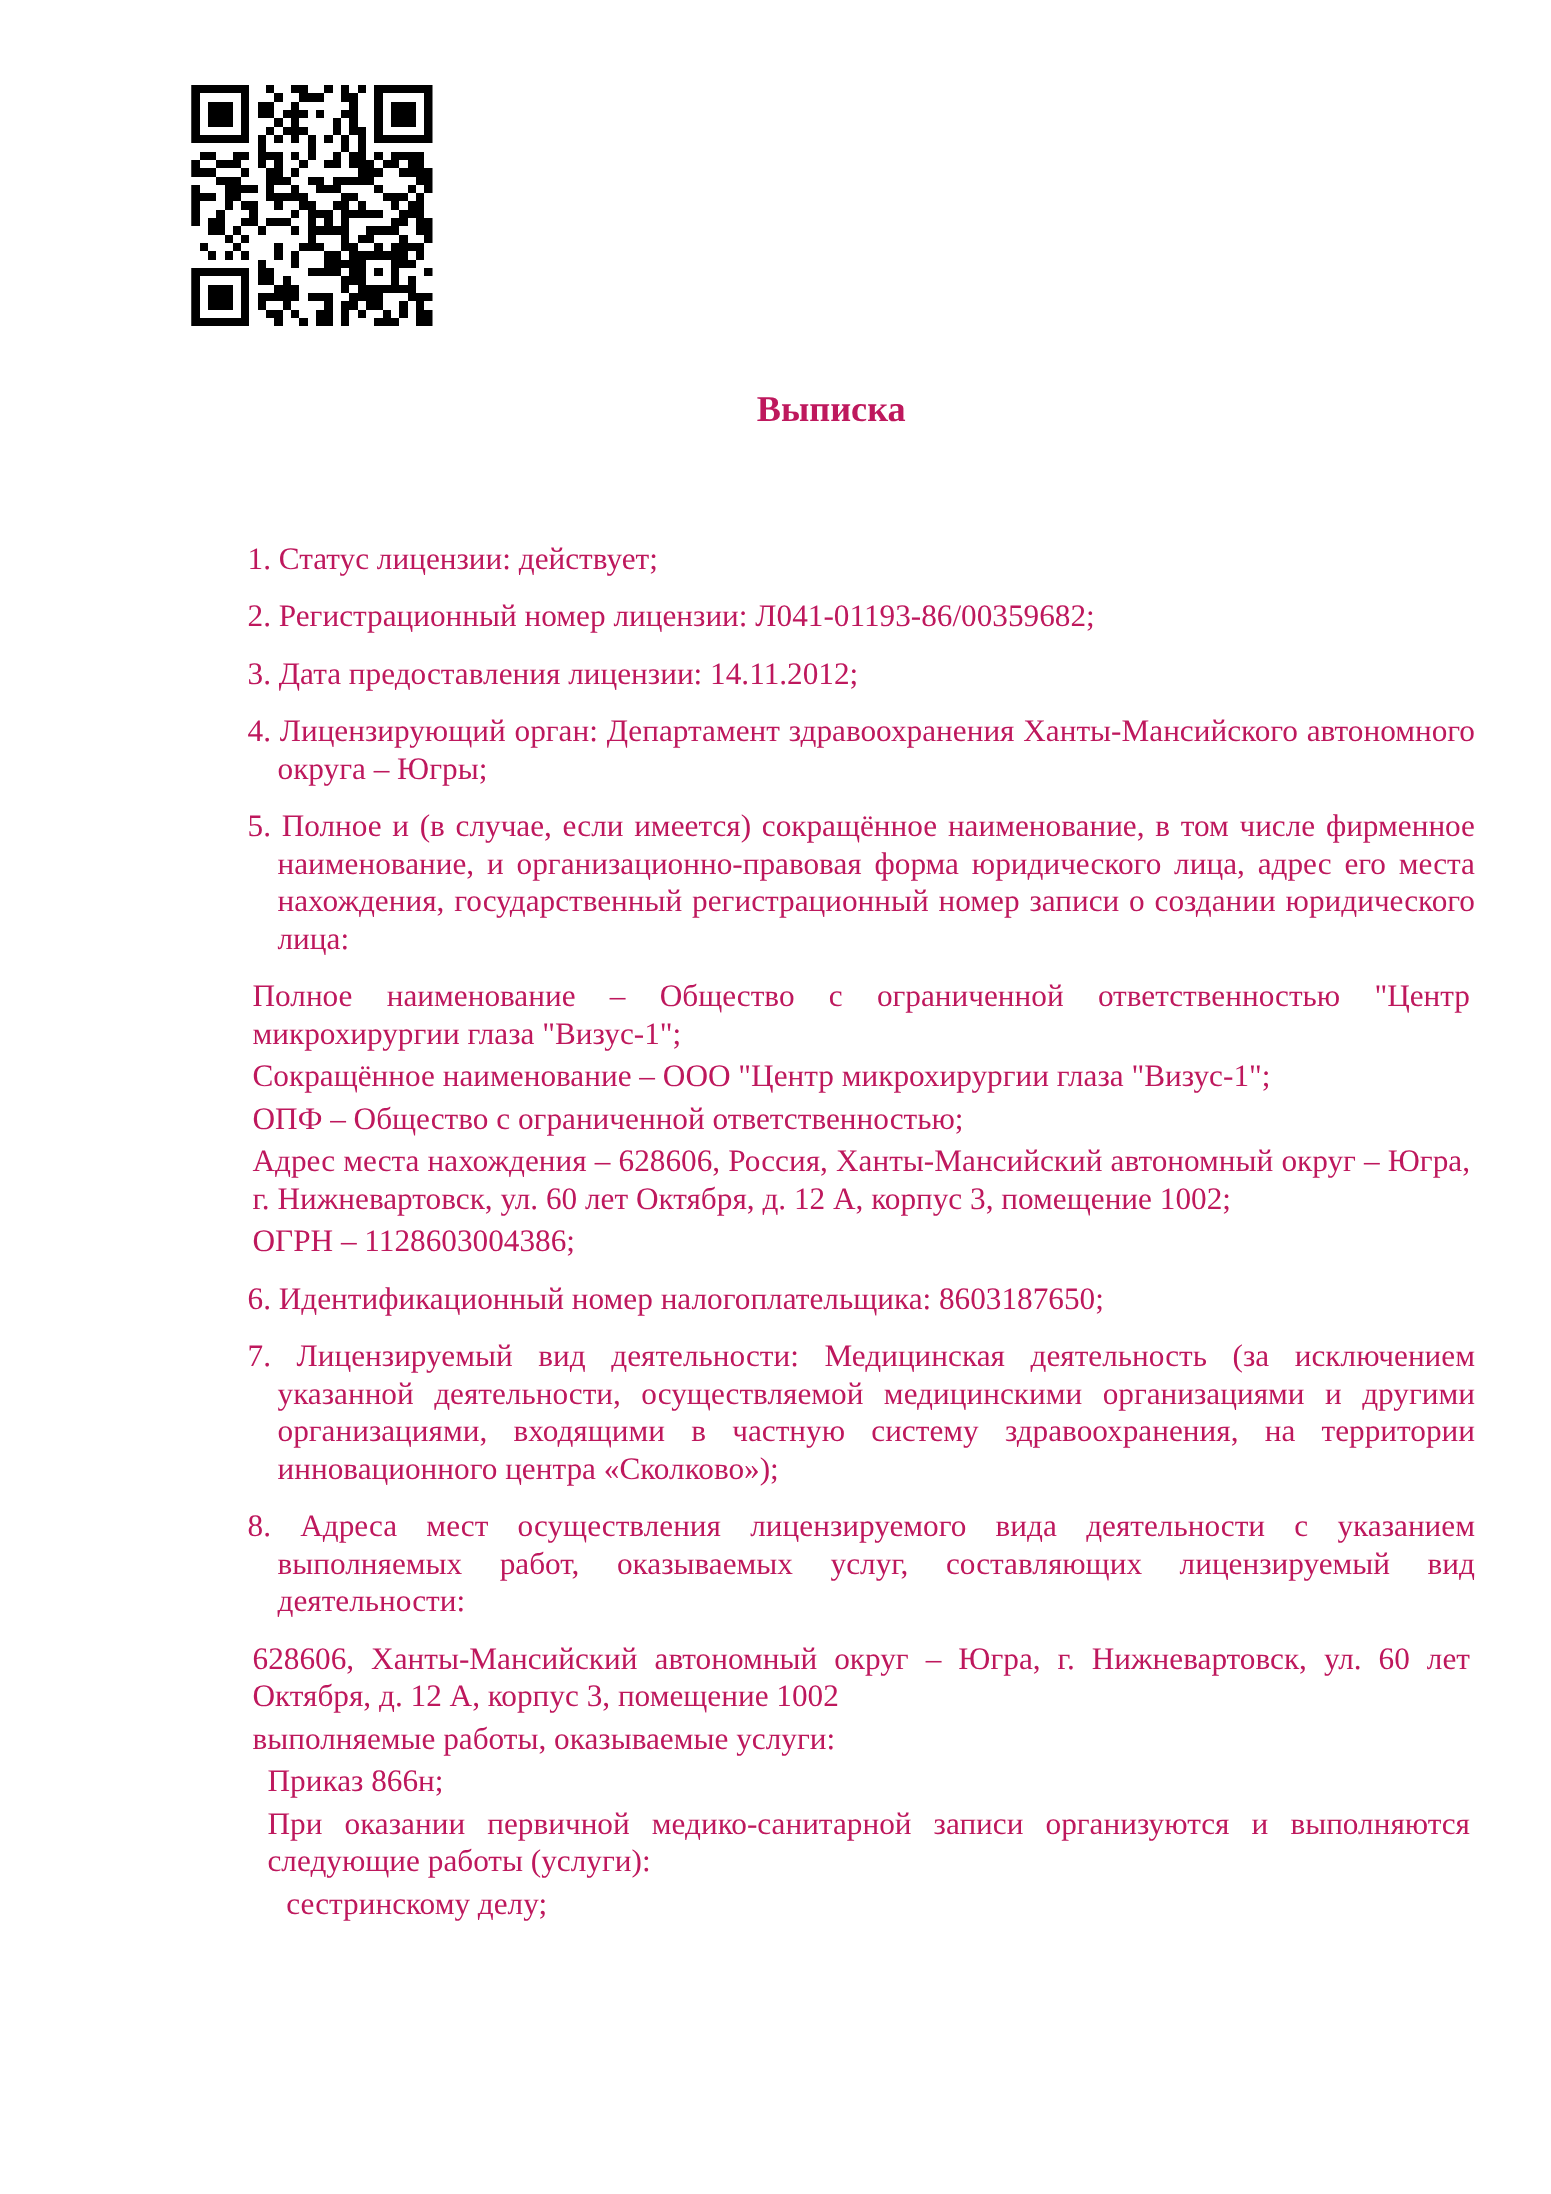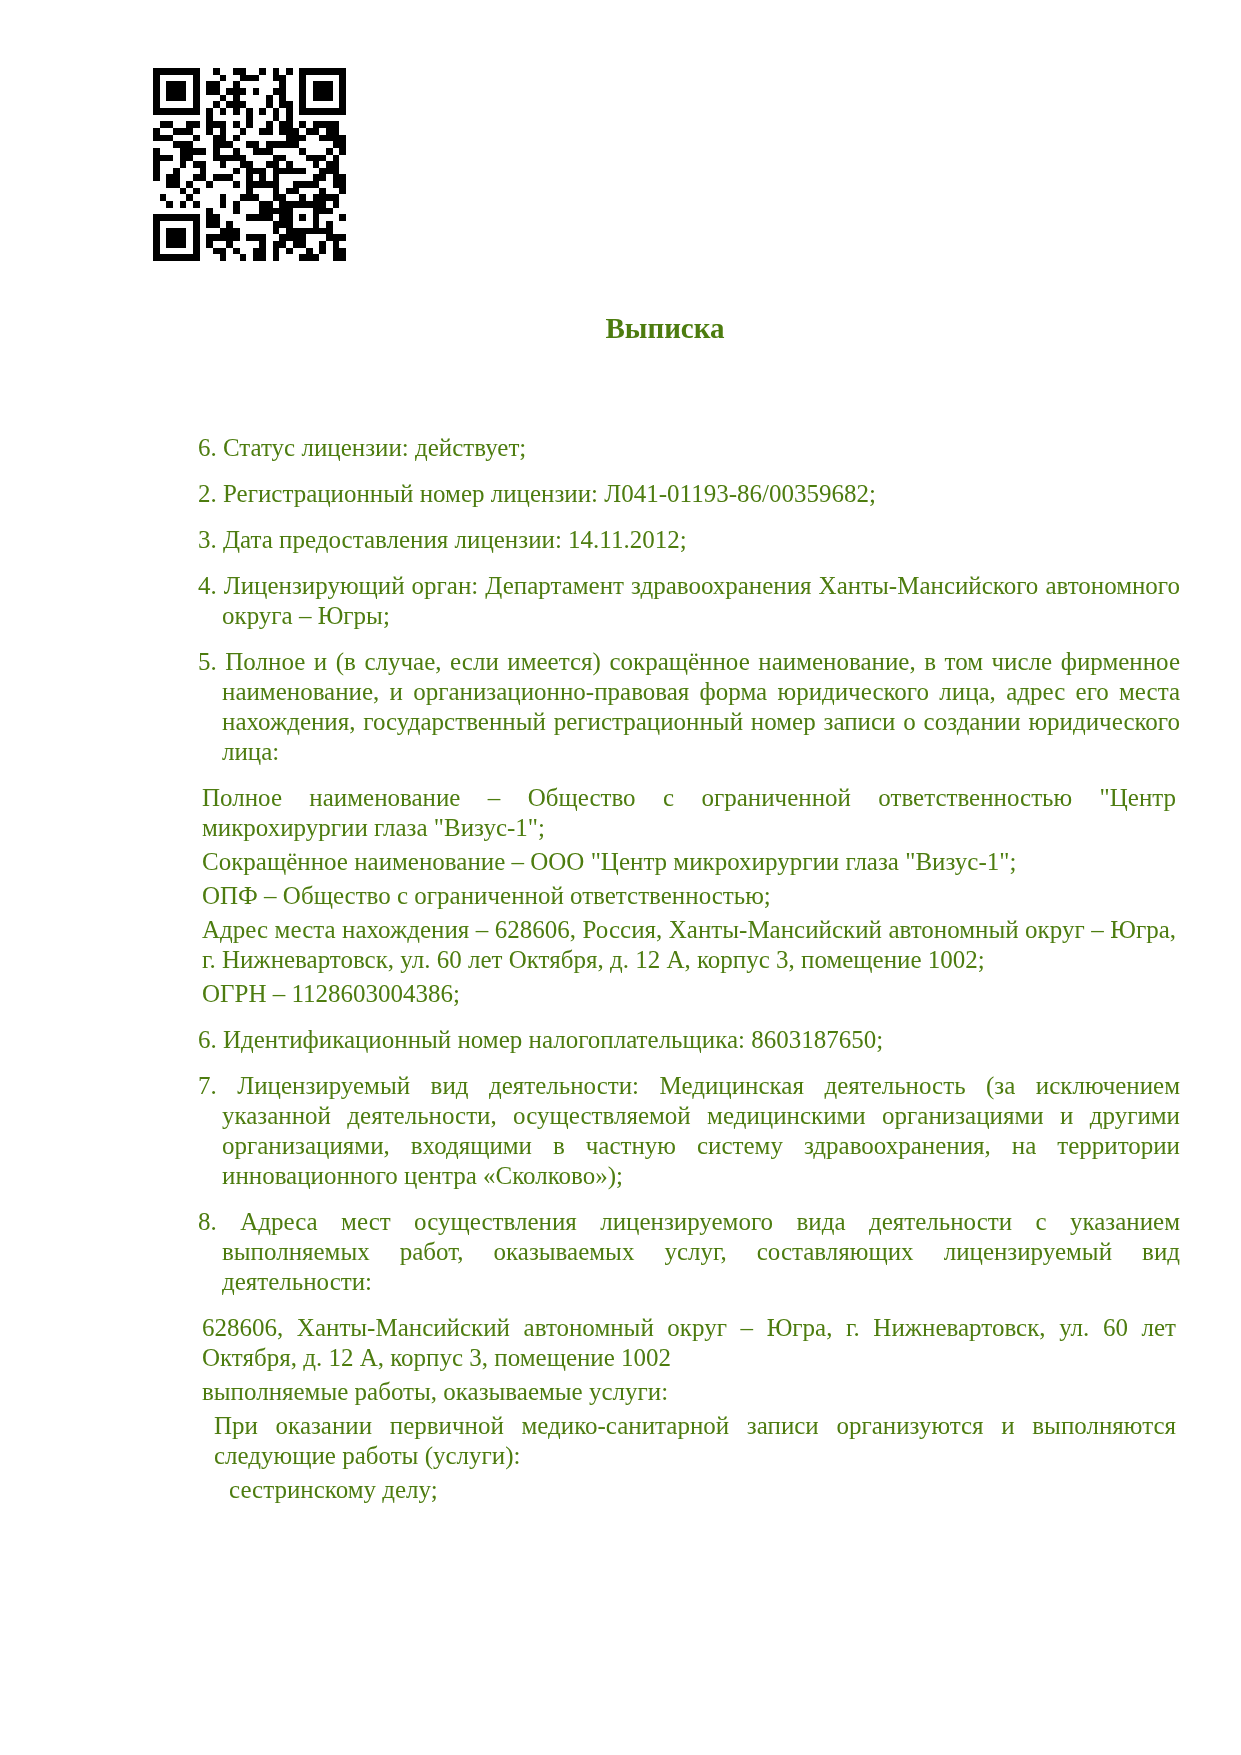--- a/index.html
+++ b/index.html
@@ -2,21 +2,21 @@
 <html><head>
 <meta charset="utf-8">
 <style>
   html, body { margin: 0; padding: 0; background: #ffffff; }
   .page {
     position: relative;
     width: 1241px;
     height: 1755px;
     background: #ffffff;
     overflow: hidden;
-    color: #4d7c0f;
+    color: #be185d;
     font-family: "Liberation Serif", "DejaVu Serif", serif;
   }
   .qr {
     position: absolute;
     left: 153px;
     top: 68px;
     width: 193px;
     height: 193px;
   }
   .title-wrap {
@@ -470,39 +470,40 @@
       <rect x="27" y="28" width="1" height="1" fill="#000000"></rect>
       <rect x="28" y="28" width="1" height="1" fill="#000000"></rect>
     </svg>
 
   <header class="title-wrap">
     <div class="title">Выписка</div>
   </header>
 
   <main class="body">
 
-    <p class="num">6. Статус лицензии: действует;</p>
+    <p class="num">1. Статус лицензии: действует;</p>
     <p class="num">2. Регистрационный номер лицензии: Л041-01193-86/00359682;</p>
     <p class="num">3. Дата предоставления лицензии: 14.11.2012;</p>
     <p class="num">4. Лицензирующий орган: Департамент здравоохранения Ханты-Мансийского автономного округа – Югры;</p>
     <p class="num">5. Полное и (в случае, если имеется) сокращённое наименование, в том числе фирменное наименование, и организационно-правовая форма юридического лица, адрес его места нахождения, государственный регистрационный номер записи о создании юридического лица:</p>
 
     <div class="tight block">
       <p>Полное наименование – Общество с ограниченной ответственностью "Центр микрохирургии глаза "Визус-1";</p>
       <p>Сокращённое наименование – ООО "Центр микрохирургии глаза "Визус-1";</p>
       <p>ОПФ – Общество с ограниченной ответственностью;</p>
       <p>Адрес места нахождения – 628606, Россия, Ханты-Мансийский автономный округ – Югра, г. Нижневартовск, ул. 60 лет Октября, д. 12 А, корпус 3, помещение 1002;</p>
       <p>ОГРН – 1128603004386;</p>
     </div>
 
     <p class="num">6. Идентификационный номер налогоплательщика: 8603187650;</p>
     <p class="num">7. Лицензируемый вид деятельности: Медицинская деятельность (за исключением указанной деятельности, осуществляемой медицинскими организациями и другими организациями, входящими в частную систему здравоохранения, на территории инновационного центра «Сколково»);</p>
     <p class="num">8. Адреса мест осуществления лицензируемого вида деятельности с указанием выполняемых работ, оказываемых услуг, составляющих лицензируемый вид деятельности:</p>
 
     <div class="tight block">
       <p>628606, Ханты-Мансийский автономный округ – Югра, г. Нижневартовск, ул. 60 лет Октября, д. 12 А, корпус 3, помещение 1002</p>
       <p>выполняемые работы, оказываемые услуги:</p>
+      <p class="ind1">Приказ 866н;</p>
       <p class="ind1">При оказании первичной медико-санитарной записи организуются и выполняются следующие работы (услуги):</p>
       <p class="ind3">сестринскому делу;</p>
     </div>
 
   </main>
 </div>
 
 </body></html>

